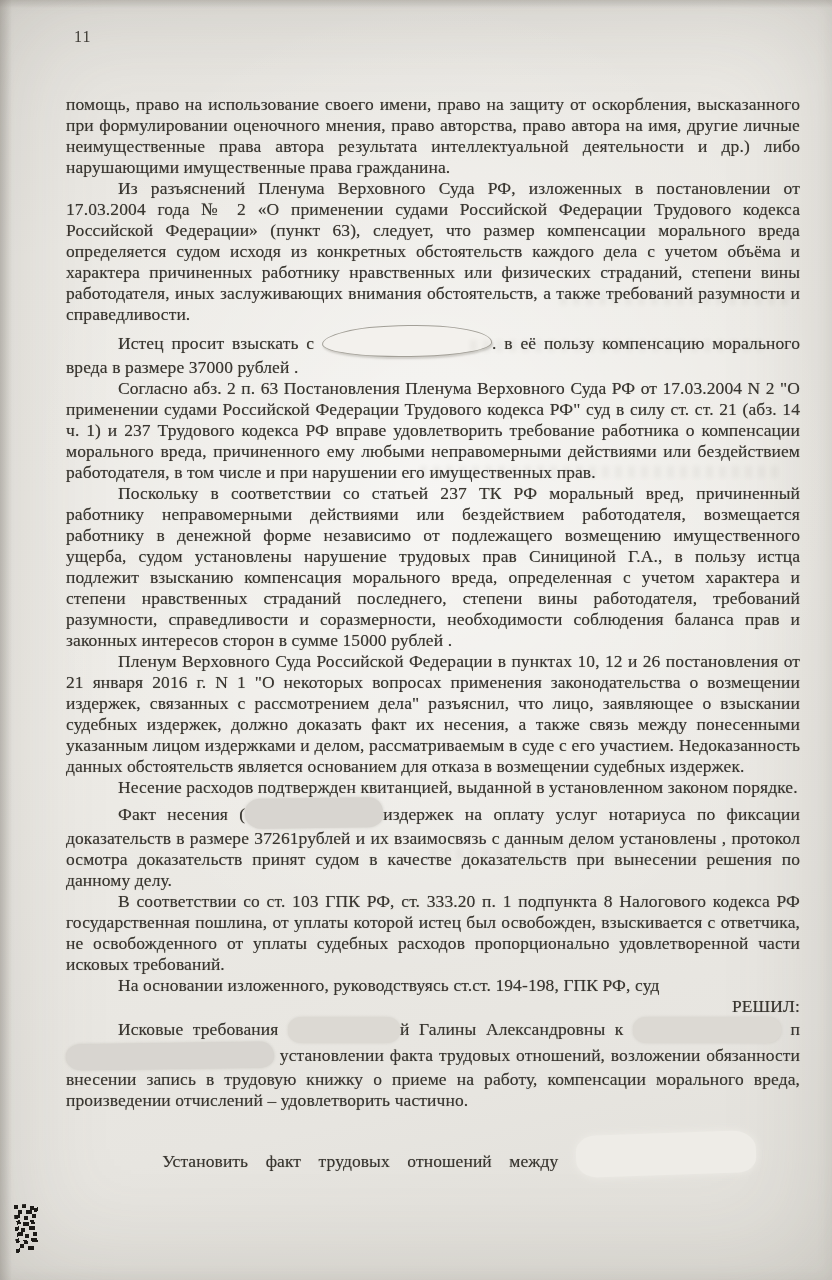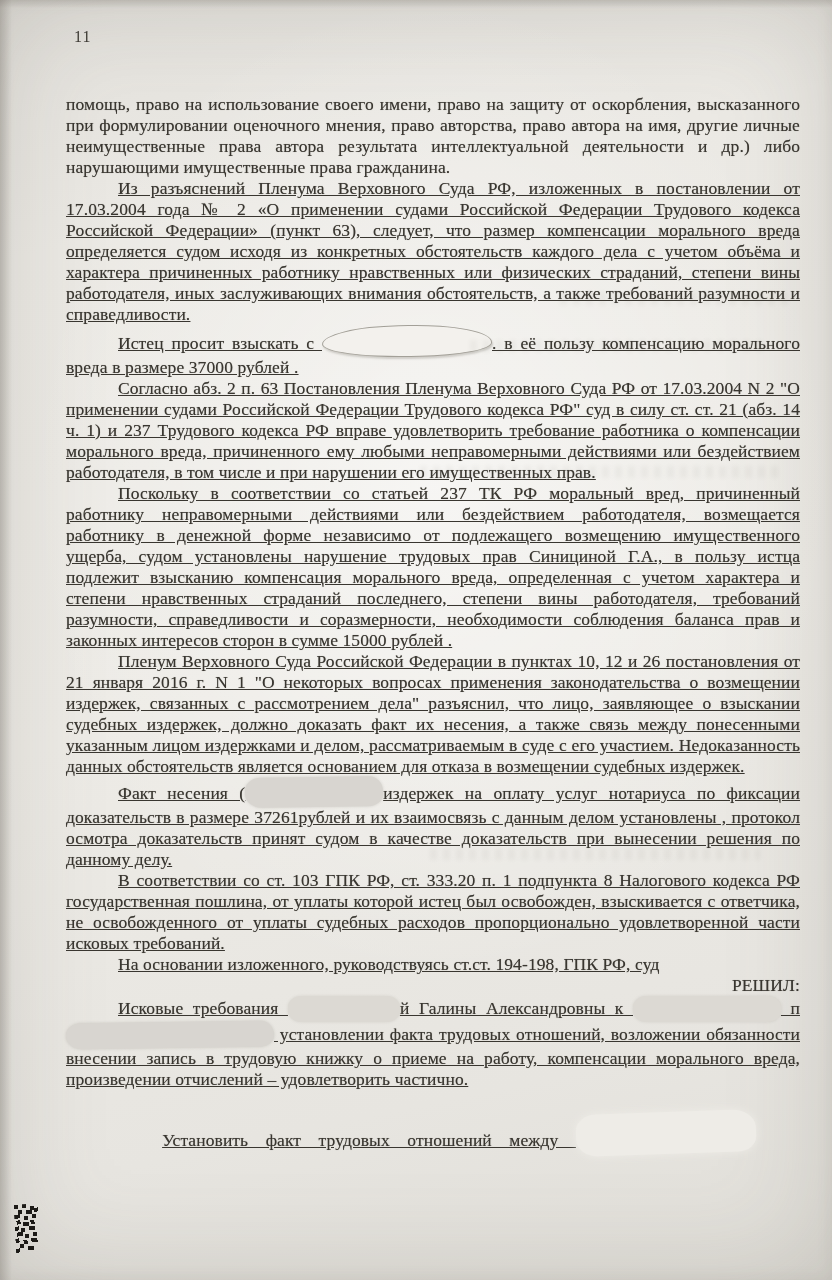--- a/index.html
+++ b/index.html
@@ -32,21 +32,21 @@
   }
   .body-text {
     position: absolute; top: 79px; left: 66px; width: 734px;
     font-size: 17.5px; line-height: 21px;
     text-align: justify;
     letter-spacing: 0.1px;
     text-shadow: 0 0 0.7px rgba(57,54,48,0.55);
     margin-top: 15px;
   }
   p.para { margin: 0; }
-  p.para.indent { text-indent: 52px; text-decoration: underline; }
+  p.para.indent { text-indent: 52px; }
   p.para.center { text-align: right; text-indent: 0; }
   p.para.spread { word-spacing: 13px; text-align: center; margin-top: 22px; }
   .redaction {
     display: inline-block;
     vertical-align: -8px;
   }
   .redaction.outlined {
     background: #f3f1ed;
     border: 1.4px solid #a3a098;
     border-radius: 48% 52% 45% 55% / 58% 62% 42% 48%;
@@ -91,20 +91,21 @@
 
   <div class="page-number">11</div>
 
   <div class="body-text">
       <p class="para">помощь, право на использование своего имени, право на защиту от оскорбления, высказанного при формулировании оценочного мнения, право авторства, право автора на имя, другие личные неимущественные права автора результата интеллектуальной деятельности и др.) либо нарушающими имущественные права гражданина.</p>
       <p class="para indent">Из разъяснений Пленума Верховного Суда РФ, изложенных в постановлении от 17.03.2004 года № 2 «О применении судами Российской Федерации Трудового кодекса Российской Федерации» (пункт 63), следует, что размер компенсации морального вреда определяется судом исходя из конкретных обстоятельств каждого дела с учетом объёма и характера причиненных работнику нравственных или физических страданий, степени вины работодателя, иных заслуживающих внимания обстоятельств, а также требований разумности и справедливости.</p>
       <p class="para indent">Истец просит взыскать с <span class="redaction outlined" style="width: 168px; height: 30px;"></span>.  в её пользу компенсацию морального  вреда в размере 37000 рублей .</p>
       <p class="para indent">Согласно абз. 2 п. 63 Постановления Пленума Верховного Суда РФ от 17.03.2004 N 2 "О применении судами Российской Федерации Трудового кодекса РФ" суд в силу ст. ст. 21 (абз. 14 ч. 1) и 237 Трудового кодекса РФ вправе удовлетворить требование работника о компенсации морального вреда, причиненного ему любыми неправомерными действиями или бездействием работодателя, в том числе и при нарушении его имущественных прав.</p>
       <p class="para indent">Поскольку  в соответствии со статьей 237 ТК РФ моральный вред, причиненный работнику неправомерными действиями или бездействием работодателя, возмещается работнику в денежной форме независимо от подлежащего возмещению имущественного ущерба,  судом установлены нарушение трудовых прав Синициной Г.А.,  в пользу истца подлежит взысканию компенсация морального вреда, определенная с учетом характера и степени нравственных страданий последнего, степени вины работодателя, требований разумности, справедливости и соразмерности, необходимости соблюдения баланса прав и законных интересов сторон в сумме 15000 рублей .</p>
       <p class="para indent">Пленум Верховного Суда Российской Федерации в пунктах 10, 12 и 26 постановления от 21 января 2016 г. N 1 "О некоторых вопросах применения законодательства о возмещении издержек, связанных с рассмотрением дела" разъяснил, что лицо, заявляющее о взыскании судебных издержек, должно доказать факт их несения, а также связь между понесенными указанным лицом издержками и делом, рассматриваемым в суде с его участием. Недоказанность данных обстоятельств является основанием для отказа в возмещении судебных издержек.</p>
+      <p class="para indent">Несение  расходов подтвержден квитанцией, выданной в установленном законом порядке.</p>
       <p class="para indent">Факт несения (<span class="redaction gray" style="width: 138px; height: 30px;"></span>издержек на оплату услуг  нотариуса по  фиксации доказательств в размере 37261рублей  и их взаимосвязь с данным делом установлены , протокол осмотра доказательств принят судом в качестве доказательств при вынесении решения по данному делу.</p>
       <p class="para indent">В соответствии со ст. 103 ГПК РФ, ст. 333.20 п. 1 подпункта 8 Налогового кодекса РФ государственная пошлина, от уплаты которой  истец  был освобожден, взыскивается с ответчика, не освобожденного от уплаты судебных расходов пропорционально удовлетворенной части исковых требований.</p>
       <p class="para indent">На основании изложенного, руководствуясь ст.ст. 194-198,   ГПК РФ, суд</p>
       <p class="para center">РЕШИЛ:</p>
       <p class="para indent">Исковые требования <span class="redaction soft" style="width: 112px; height: 26px;"></span>й Галины Александровны  к  <span class="redaction soft" style="width: 148px; height: 26px;"></span> п<span class="redaction gray" style="width: 208px; height: 26px;"></span> установлении  факта трудовых отношений,  возложении обязанности внесении запись в трудовую книжку о приеме на работу,  компенсации морального вреда, произведении отчислений  – удовлетворить частично.</p>
       <p class="para indent spread">Установить факт  трудовых  отношений между <span class="redaction faint" style="width: 180px; height: 42px;"></span></p>
     </div>
 
   <div class="ghost" style="left:560px; top:292px; width:230px; height:13px;"></div>
   <div class="ghost" style="left:470px; top:340px; width:300px; height:12px;"></div>

